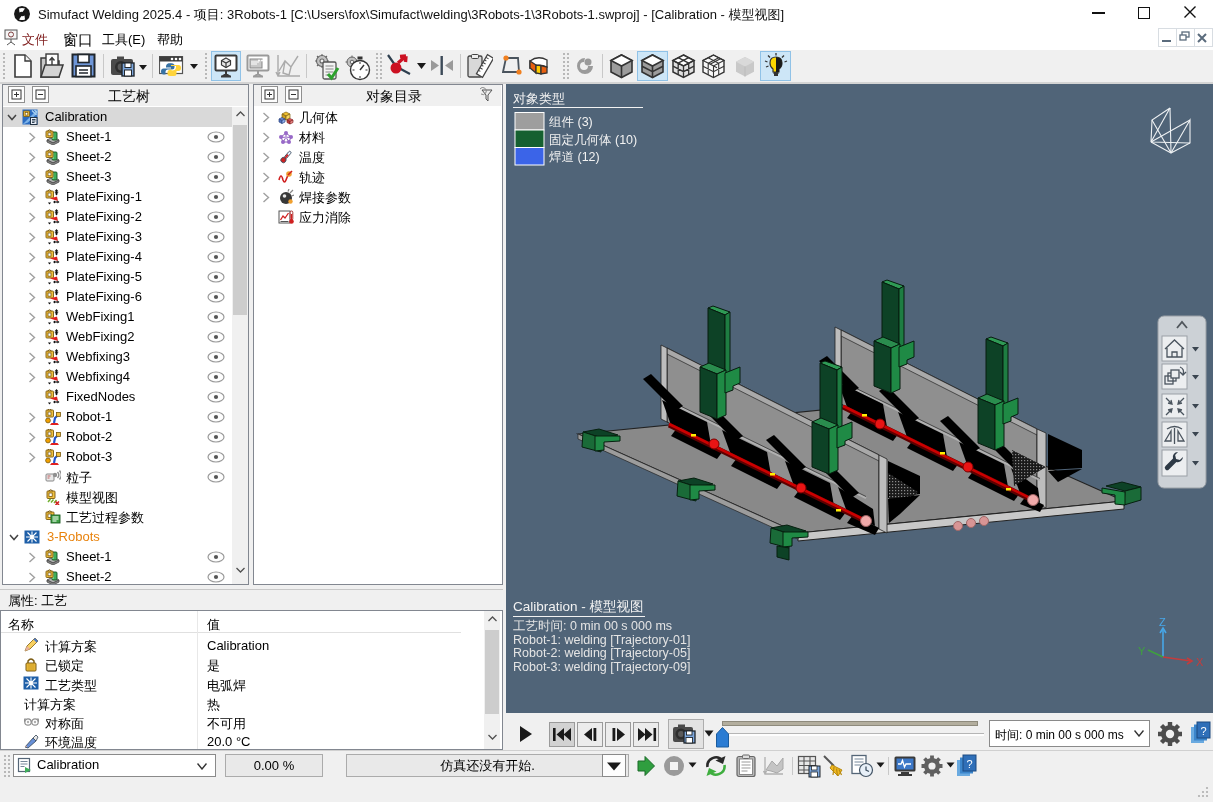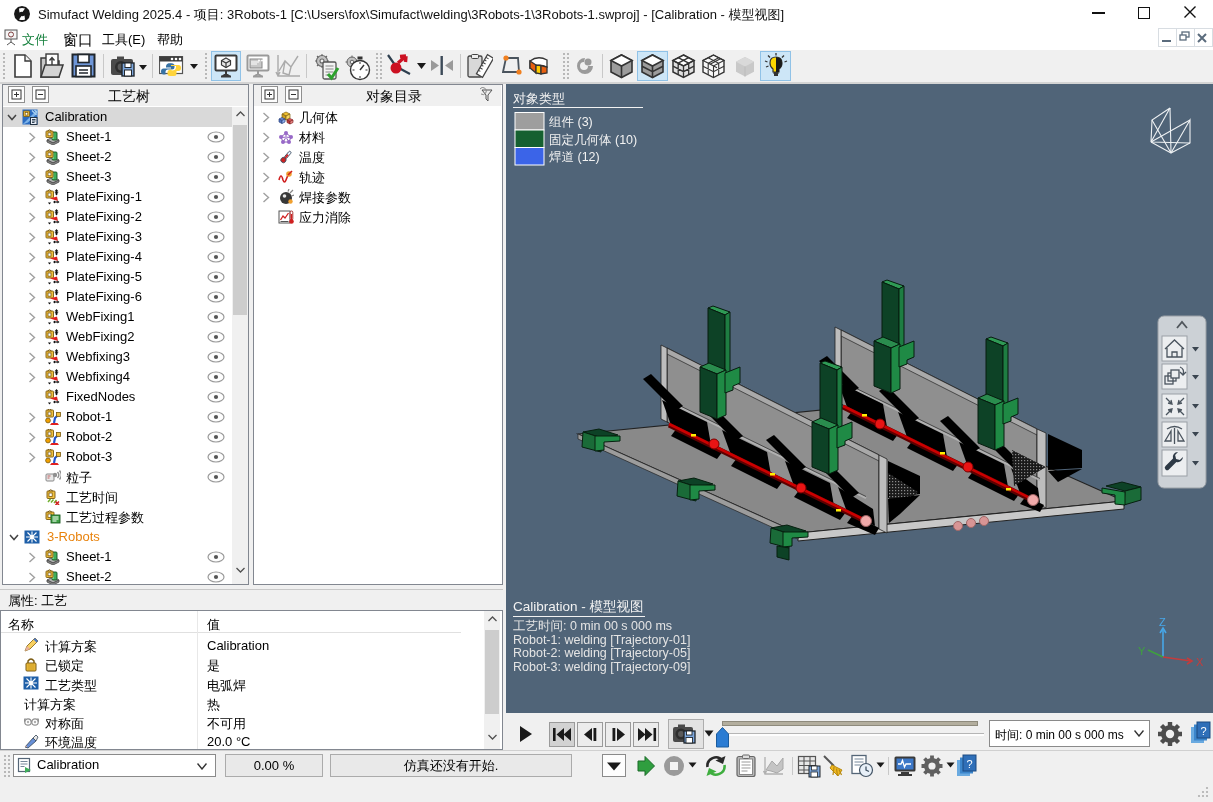--- a/index.html
+++ b/index.html
@@ -31,21 +31,21 @@
 <svg class="abs" style="left:1184px;top:6px;" width="12" height="12" viewBox="0 0 12 12">
     <path d="M0.5 0.5 L11.5 11.5 M11.5 0.5 L0.5 11.5" stroke="#111" stroke-width="1.4"></path>
   </svg>
 
 <div class="abs" style="left:0;top:27px;width:1213px;height:23px;background:#ffffff;"></div>
 <svg class="abs" style="left:3px;top:29px;" width="16" height="17" viewBox="0 0 16 17">
   <rect x="2" y="1" width="12" height="9" fill="#f5f5f5" stroke="#555"></rect>
   <circle cx="8" cy="5.5" r="2.5" fill="none" stroke="#804040"></circle>
   <path d="M8 10 L8 13 M4 16 L8 13 L12 16" stroke="#555" fill="none"></path>
 </svg>
-<div class="abs" style="left:22px;top:31px;font-size:13px;color:#15803d;">文件</div>
+<div class="abs" style="left:22px;top:31px;font-size:13px;color:#7f1d1d;">文件</div>
 <div class="abs" style="left:63px;top:31px;font-size:15px;color:#000;">窗口</div>
 <div class="abs" style="left:102px;top:31px;font-size:13px;color:#000;">工具(E)</div>
 <div class="abs" style="left:157px;top:31px;font-size:13px;color:#000;">帮助</div>
 
 <div class="abs" style="left:1158px;top:28px;width:17px;height:17px;border:1px solid #d8dde2;background:#fff;"></div>
 <div class="abs" style="left:1176px;top:28px;width:17px;height:17px;border:1px solid #d8dde2;background:#fff;"></div>
 <div class="abs" style="left:1194px;top:28px;width:17px;height:17px;border:1px solid #d8dde2;background:#fff;"></div>
 <div class="abs" style="left:1162px;top:40px;width:9px;height:2px;background:#5a6b7c;"></div>
 <svg class="abs" style="left:1179px;top:31px;" width="11" height="11" viewBox="0 0 11 11">
   <rect x="3" y="1" width="7" height="5" fill="none" stroke="#5a6b7c" stroke-width="1.3"></rect>
@@ -602,21 +602,21 @@
       </svg>
       <span style="position:absolute;left:61px;top:2px;">粒子</span>
       <svg class="eye" style="left:202px" width="18" height="12">
         <use href="#i-eye"></use>
       </svg>
     </div>
   <div class="row" style="top:380px;">
       <svg class="abs" style="left:40px;top:2px" width="16" height="16">
         <use href="#i-term"></use>
       </svg>
-      <span style="position:absolute;left:61px;top:2px;">工艺时间</span>
+      <span style="position:absolute;left:61px;top:2px;">模型视图</span>
     </div>
   <div class="row" style="top:400px;">
       <svg class="abs" style="left:40px;top:2px" width="16" height="16">
         <use href="#i-proc"></use>
       </svg>
       <span style="position:absolute;left:61px;top:2px;">工艺过程参数</span>
     </div>
   <div class="row" style="top:420px;">
     <svg class="abs" style="left:4px;top:7px" width="10" height="7" viewBox="0 0 10 7">
         <path d="M1 1 L5 5.5 L9 1" fill="none" stroke="#444" stroke-width="1.5"></path>
@@ -1062,21 +1062,21 @@
 <div class="grip" style="left:8px;top:755px;height:22px;"></div>
 <div class="combo" style="left:13px;top:754px;width:203px;height:23px;"></div>
 <svg class="abs" style="left:17px;top:757px" width="16" height="16">
     <use href="#i-rundoc"></use>
   </svg>
 <div class="abs" style="left:37px;top:757px;font-size:13px;color:#000;">Calibration</div>
 <svg class="abs" style="left:197px;top:763px" width="10" height="7" viewBox="0 0 10 7">
     <path d="M0.5 0.5 L5 6 L9.5 0.5" fill="none" stroke="#333" stroke-width="1.4"></path>
   </svg>
 <div class="statbox" style="left:225px;top:754px;width:98px;height:23px;line-height:21px;">0.00 %</div>
-<div class="statbox" style="left:330px;top:754px;width:242px;height:23px;line-height:21px;">仿真还没有开始.</div>
+<div class="statbox" style="left:346px;top:754px;width:283px;height:23px;line-height:21px;">仿真还没有开始.</div>
 <div class="abs" style="left:602px;top:754px;width:24px;height:23px;background:#fdfdfd;border:1px solid #8a8a8a;box-sizing:border-box;"></div>
 <svg class="abs" style="left:606px;top:762px" width="16" height="9" viewBox="0 0 16 9">
     <path d="M1 0.5 h14 L8 8.5 Z" fill="#1a1a1a"></path>
   </svg>
 <svg class="abs" style="left:634px;top:755px" width="22" height="22" viewBox="0 0 22 22">
   <path d="M4 6 L11 6 L11 1.5 L20.5 11 L11 20.5 L11 16 L4 16 Z" fill="#2f9e3f" stroke="#1a6a28" stroke-width="1"></path>
 </svg>
 <svg class="abs" style="left:663px;top:755px" width="22" height="22" viewBox="0 0 22 22">
   <circle cx="11" cy="11" r="10" fill="#9a9a9a"></circle>
   <rect x="7" y="7" width="8" height="8" fill="#f4f4f4"></rect>

